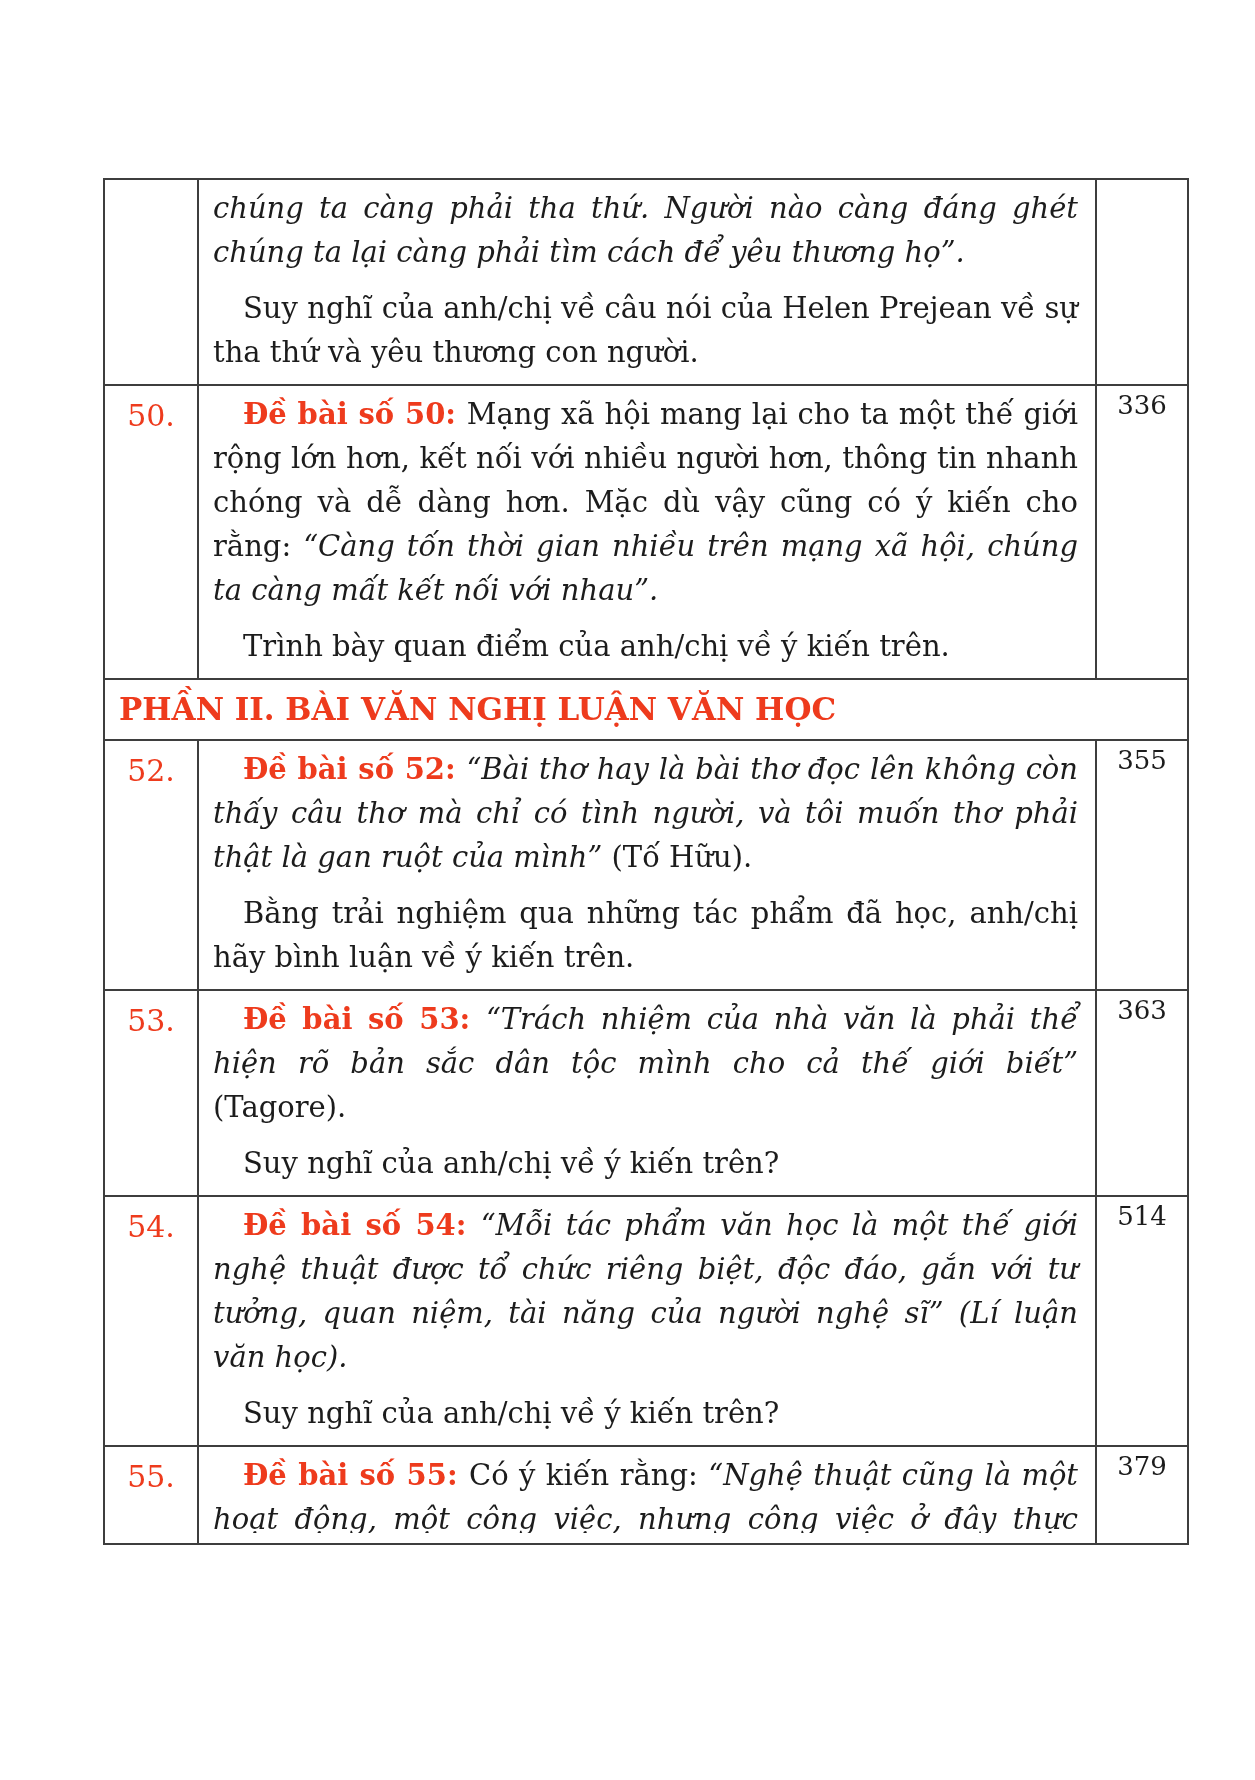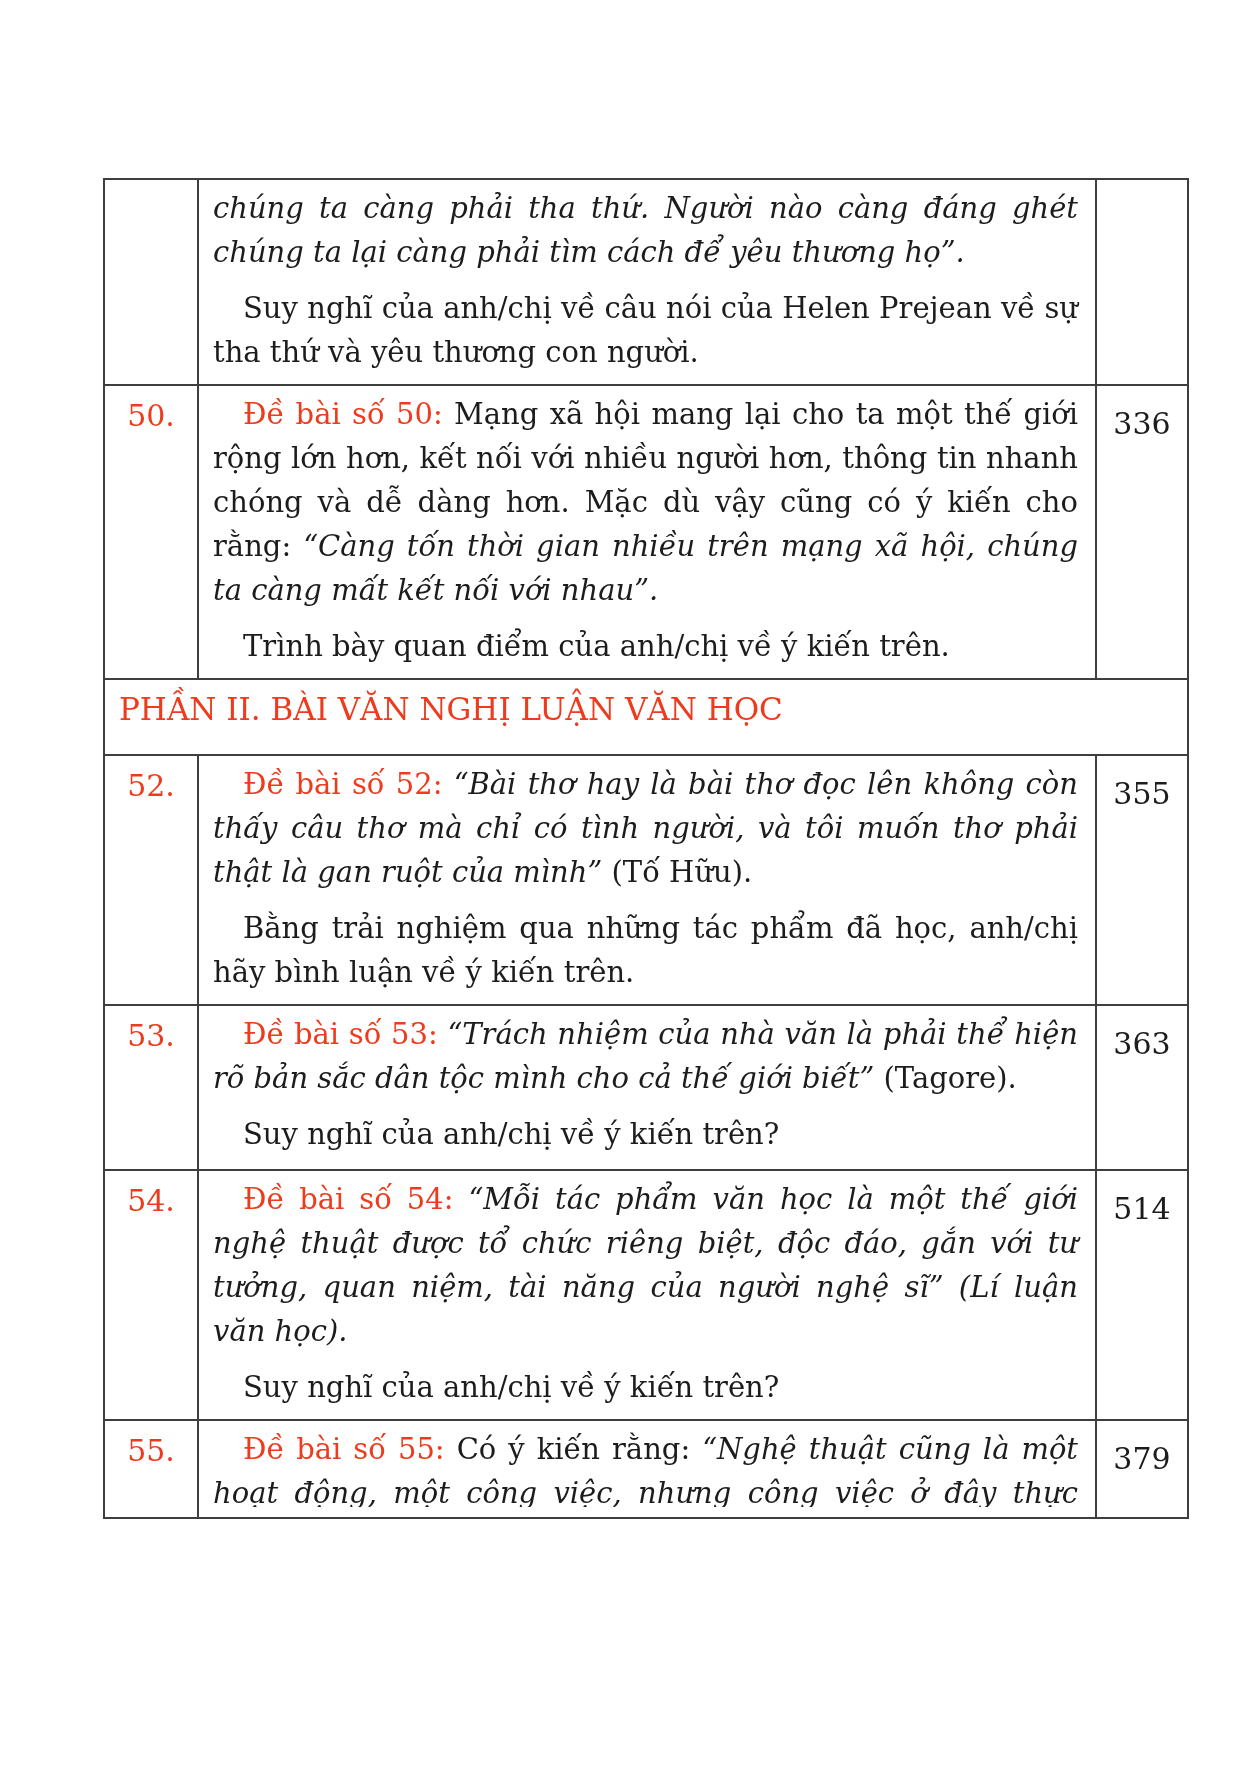--- a/index.html
+++ b/index.html
@@ -39,40 +39,40 @@
     font-size: 30px;
     padding-top: 12px;
   }
   .content-cell {
     padding: 6px 17px 10px 14px;
     font-size: 29px;
     line-height: 44px;
   }
   .page-cell {
     text-align: center;
-    font-size: 30px;
-    padding-top: 20px;
+    font-size: 26px;
+    padding-top: 4px;
   }
   .para {
     margin: 0;
     text-align: justify;
     text-indent: 30px;
   }
   .content-cell .para + .para { margin-top: 12px; }
   .para.no-indent { text-indent: 0; }
   .seg-label {
     color: var(--red);
-    font-weight: 400;
+    font-weight: 700;
   }
   .seg-italic { font-style: italic; }
   .section-header-cell {
     color: var(--red);
-    font-weight: 400;
+    font-weight: 700;
     font-size: 31px;
-    padding: 8px 12px 24px 14px;
+    padding: 8px 12px 9px 14px;
     line-height: 42px;
   }
   
   tr.rh-cont { height: 186px; }
   tr.rh-50   { height: 276px; }
   tr.rh-hdr  { height: 60px;  }
   tr.rh-51   { height: 144px; }
   tr.rh-52   { height: 234px; }
   tr.rh-53   { height: 165px; }
   tr.rh-54   { height: 194px; }

